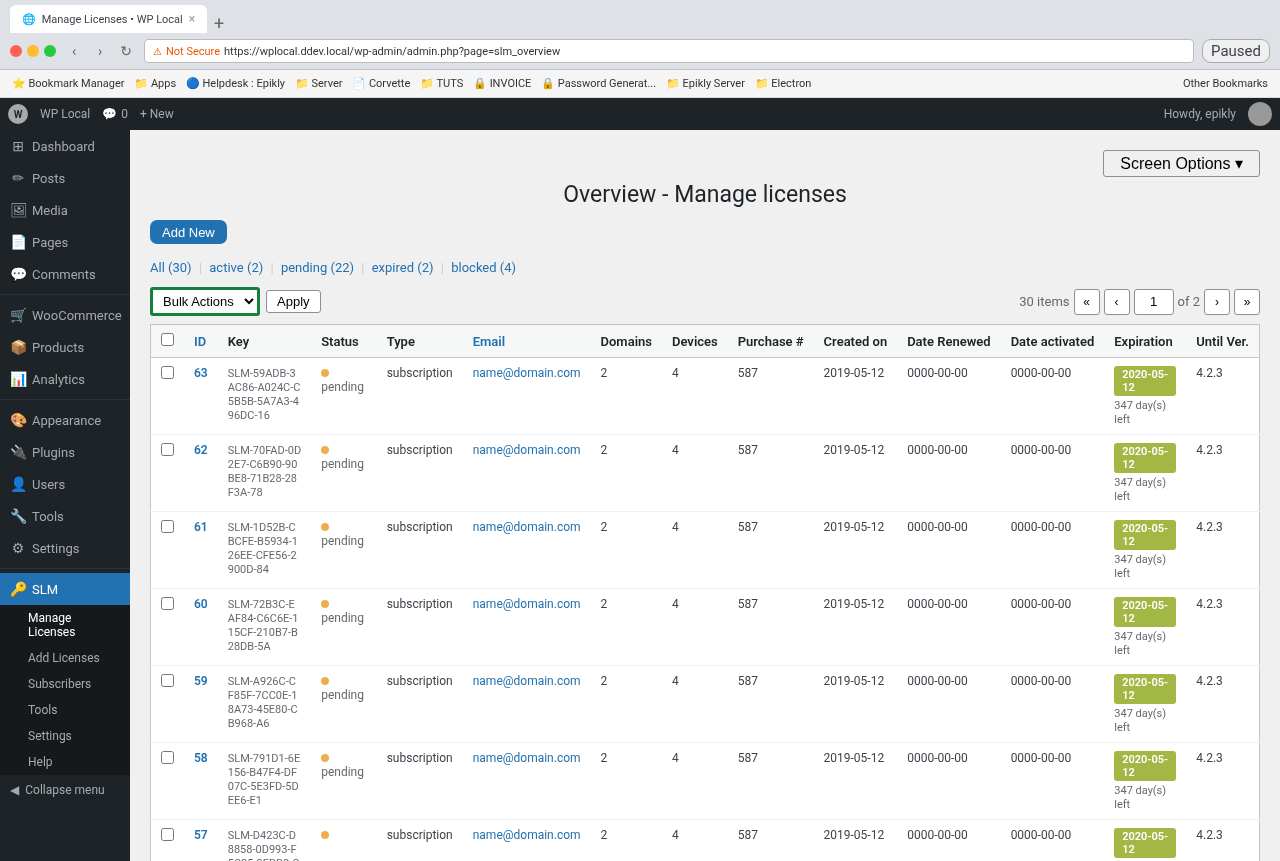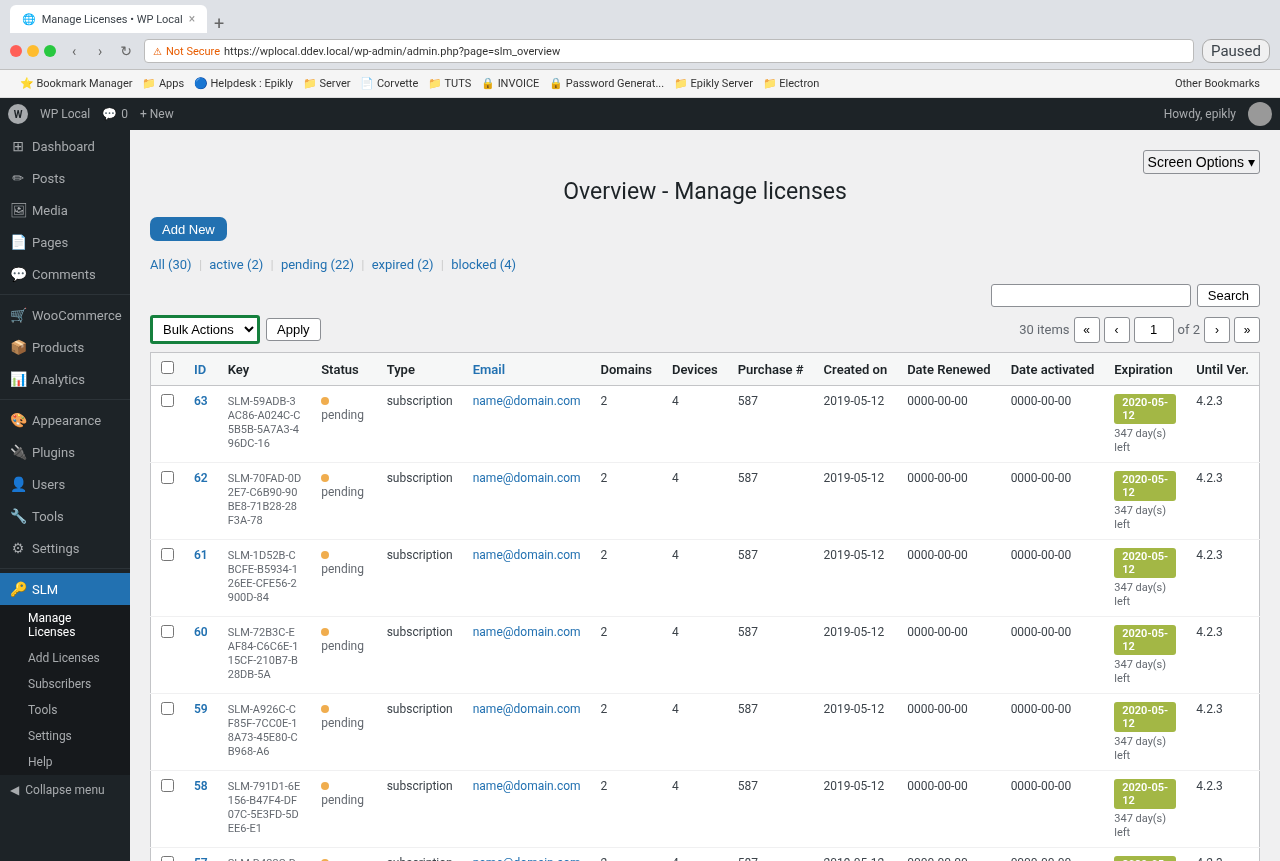--- a/index.html
+++ b/index.html
@@ -16,21 +16,21 @@
     .nav-btn { width: 20px; height: 20px; display: flex; align-items: center; justify-content: center; cursor: pointer; color: #666; font-size: 14px; }
     .address-bar { flex: 1; background: white; border-radius: 4px; height: 24px; display: flex; align-items: center; padding: 0 8px; font-size: 11px; color: #333; border: 1px solid #bbb; }
     .lock-icon { color: #e85c00; margin-right: 4px; font-size: 10px; }
     .tab-bar { background: #dee1e6; display: flex; align-items: flex-end; padding: 5px 10px 0; gap: 2px; }
     .tab { background: #f0f0f1; border-radius: 6px 6px 0 0; padding: 5px 12px; font-size: 11px; display: flex; align-items: center; gap: 6px; height: 28px; }
     .tab.active { background: white; }
     .tab-close { color: #999; cursor: pointer; font-size: 12px; }
     .new-tab-btn { width: 20px; height: 20px; display: flex; align-items: center; justify-content: center; cursor: pointer; color: #666; font-size: 18px; }
 
     
-    .bookmarks-bar { background: #f5f5f5; border-bottom: 1px solid #ddd; height: 28px; display: flex; align-items: center; padding: 0 20px; gap: 10px; font-size: 11px; color: #333; overflow: hidden; }
+    .bookmarks-bar { background: #f5f5f5; border-bottom: 1px solid #ddd; height: 28px; display: flex; align-items: center; padding: 0 12px; gap: 10px; font-size: 11px; color: #333; overflow: hidden; }
     .bookmark-item { cursor: pointer; white-space: nowrap; color: #333; display: flex; align-items: center; gap: 3px; }
 
     
     .wp-admin-bar { background: #1d2327; height: 32px; display: flex; align-items: center; padding: 0 8px; color: #a7aaad; font-size: 12px; }
     .wp-admin-bar-left { display: flex; align-items: center; gap: 12px; }
     .wp-logo { width: 20px; height: 20px; background: #a7aaad; border-radius: 50%; display: flex; align-items: center; justify-content: center; color: #1d2327; font-weight: bold; font-size: 10px; }
     .wp-site-name { color: #a7aaad; cursor: pointer; }
     .wp-comments-badge { display: flex; align-items: center; gap: 4px; cursor: pointer; }
     .wp-new-btn { cursor: pointer; }
     .wp-admin-bar-right { margin-left: auto; display: flex; align-items: center; gap: 12px; }
@@ -79,21 +79,21 @@
     .licenses-table th { background: #f6f7f7; border-bottom: 1px solid #c3c4c7; padding: 8px 10px; text-align: left; font-size: 13px; font-weight: 600; color: #1d2327; white-space: nowrap; }
     .licenses-table th.sortable { color: #2271b1; cursor: pointer; }
     .licenses-table td { padding: 8px 10px; border-bottom: 1px solid #f0f0f1; font-size: 12px; vertical-align: top; }
     .licenses-table .cb { width: 20px; }
     .status-dot { display: inline-block; width: 8px; height: 8px; border-radius: 50%; background: #f0ad4e; margin-right: 4px; }
     .status-text { font-size: 12px; color: #646970; }
     .email-link { color: #2271b1; text-decoration: none; }
     .expiry-badge { background: #a3b745; color: white; padding: 2px 8px; border-radius: 3px; font-size: 11px; font-weight: 600; display: inline-block; margin-bottom: 2px; }
     .expiry-days { font-size: 11px; color: #646970; }
     .key-text { font-size: 11px; color: #646970; word-break: break-all; }
-    .screen-options-btn { background: #f0f0f1; border: 1px solid #8c8f94; border-radius: 3px; padding: 3px 4px; cursor: pointer; font-size: 14px; display: flex; align-items: center; gap: 4px; }
+    .screen-options-btn { background: #f0f0f1; border: 1px solid #8c8f94; border-radius: 3px; padding: 3px 16px; cursor: pointer; font-size: 16px; display: flex; align-items: center; gap: 4px; }
     .top-search-row { display: flex; justify-content: flex-end; align-items: center; gap: 6px; margin-bottom: 8px; }
     .controls-row { display: flex; justify-content: space-between; align-items: center; margin-bottom: 8px; }
 
     .paused-btn { background: #f0f0f1; border: 1px solid #aaa; border-radius: 9px; padding: 2px 8px; font-size: 15px; cursor: pointer; }
   </style>
 </head>
 <body>
 
 <div class="tab-bar">
   <div class="tab active">
@@ -247,24 +247,20 @@
       <span class="filter-separator">|</span>
       <a>active (<span>2</span>)</a>
       <span class="filter-separator">|</span>
       <a>pending (<span>22</span>)</a>
       <span class="filter-separator">|</span>
       <a>expired (<span>2</span>)</a>
       <span class="filter-separator">|</span>
       <a>blocked (<span>4</span>)</a>
     </div>
 
-    <div class="top-search-row">
-      <input class="search-input" type="text" placeholder="" style="">
-      <button class="search-btn">Search</button>
-    </div>
 
     <div class="controls-row">
       <div class="bulk-actions-wrap">
         <select class="bulk-select">
           <option>Bulk Actions</option>
         </select>
         <button class="apply-btn">Apply</button>
       </div>
       <div class="pagination-wrap">
         <span class="items-count">30 items</span>

